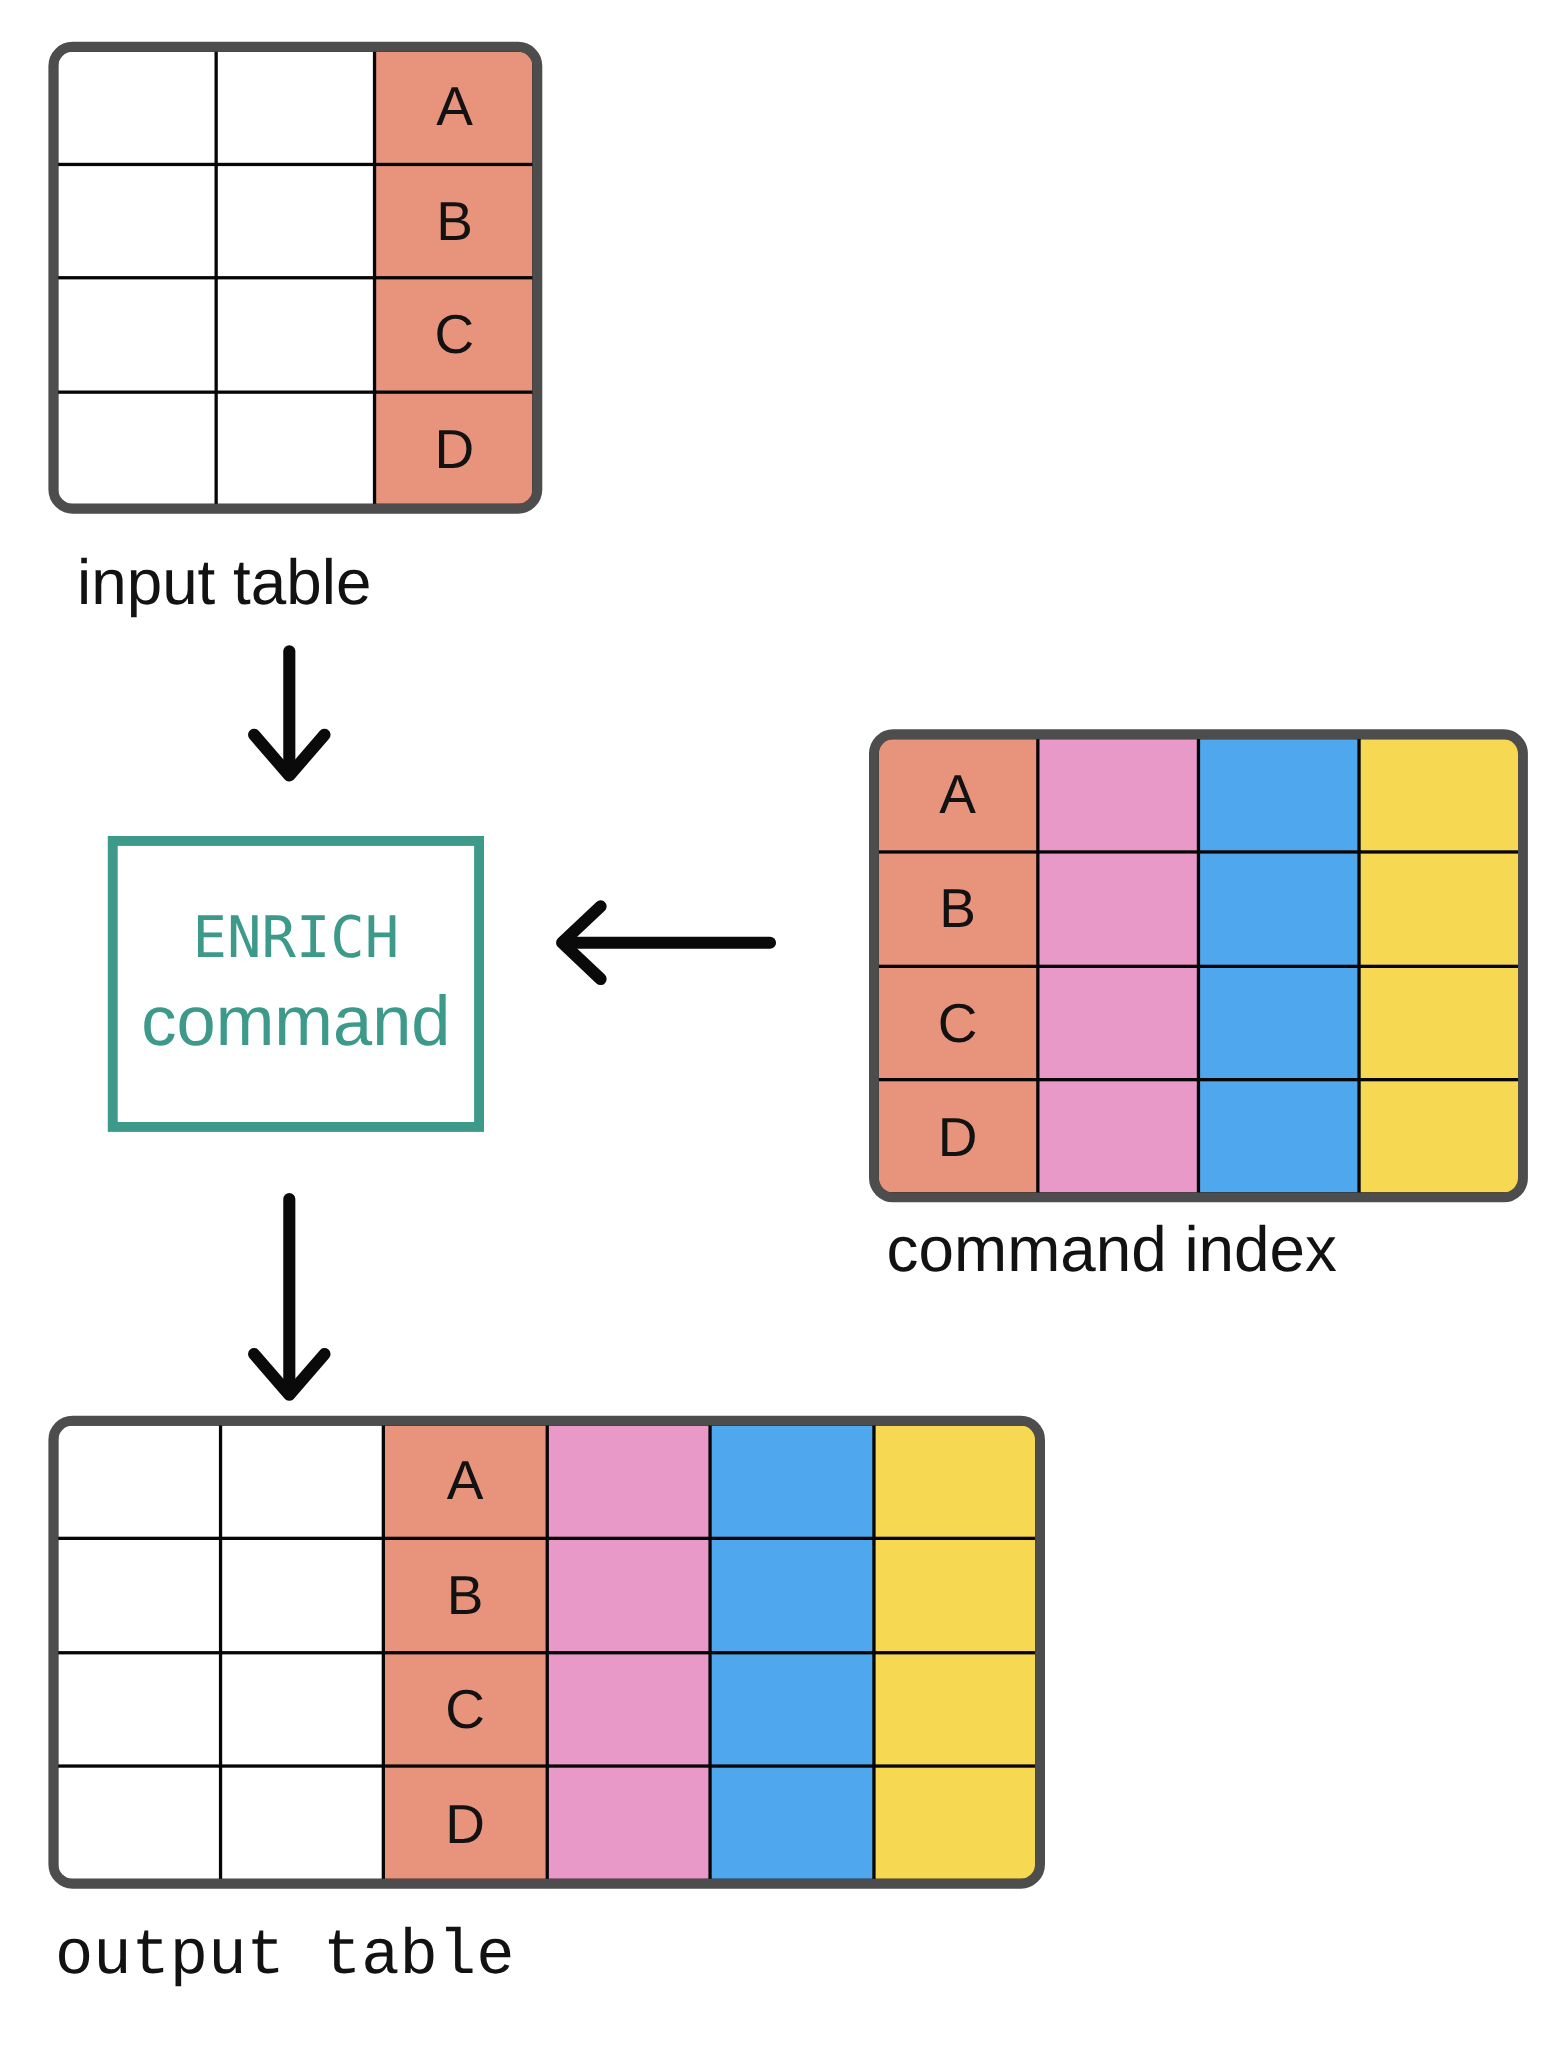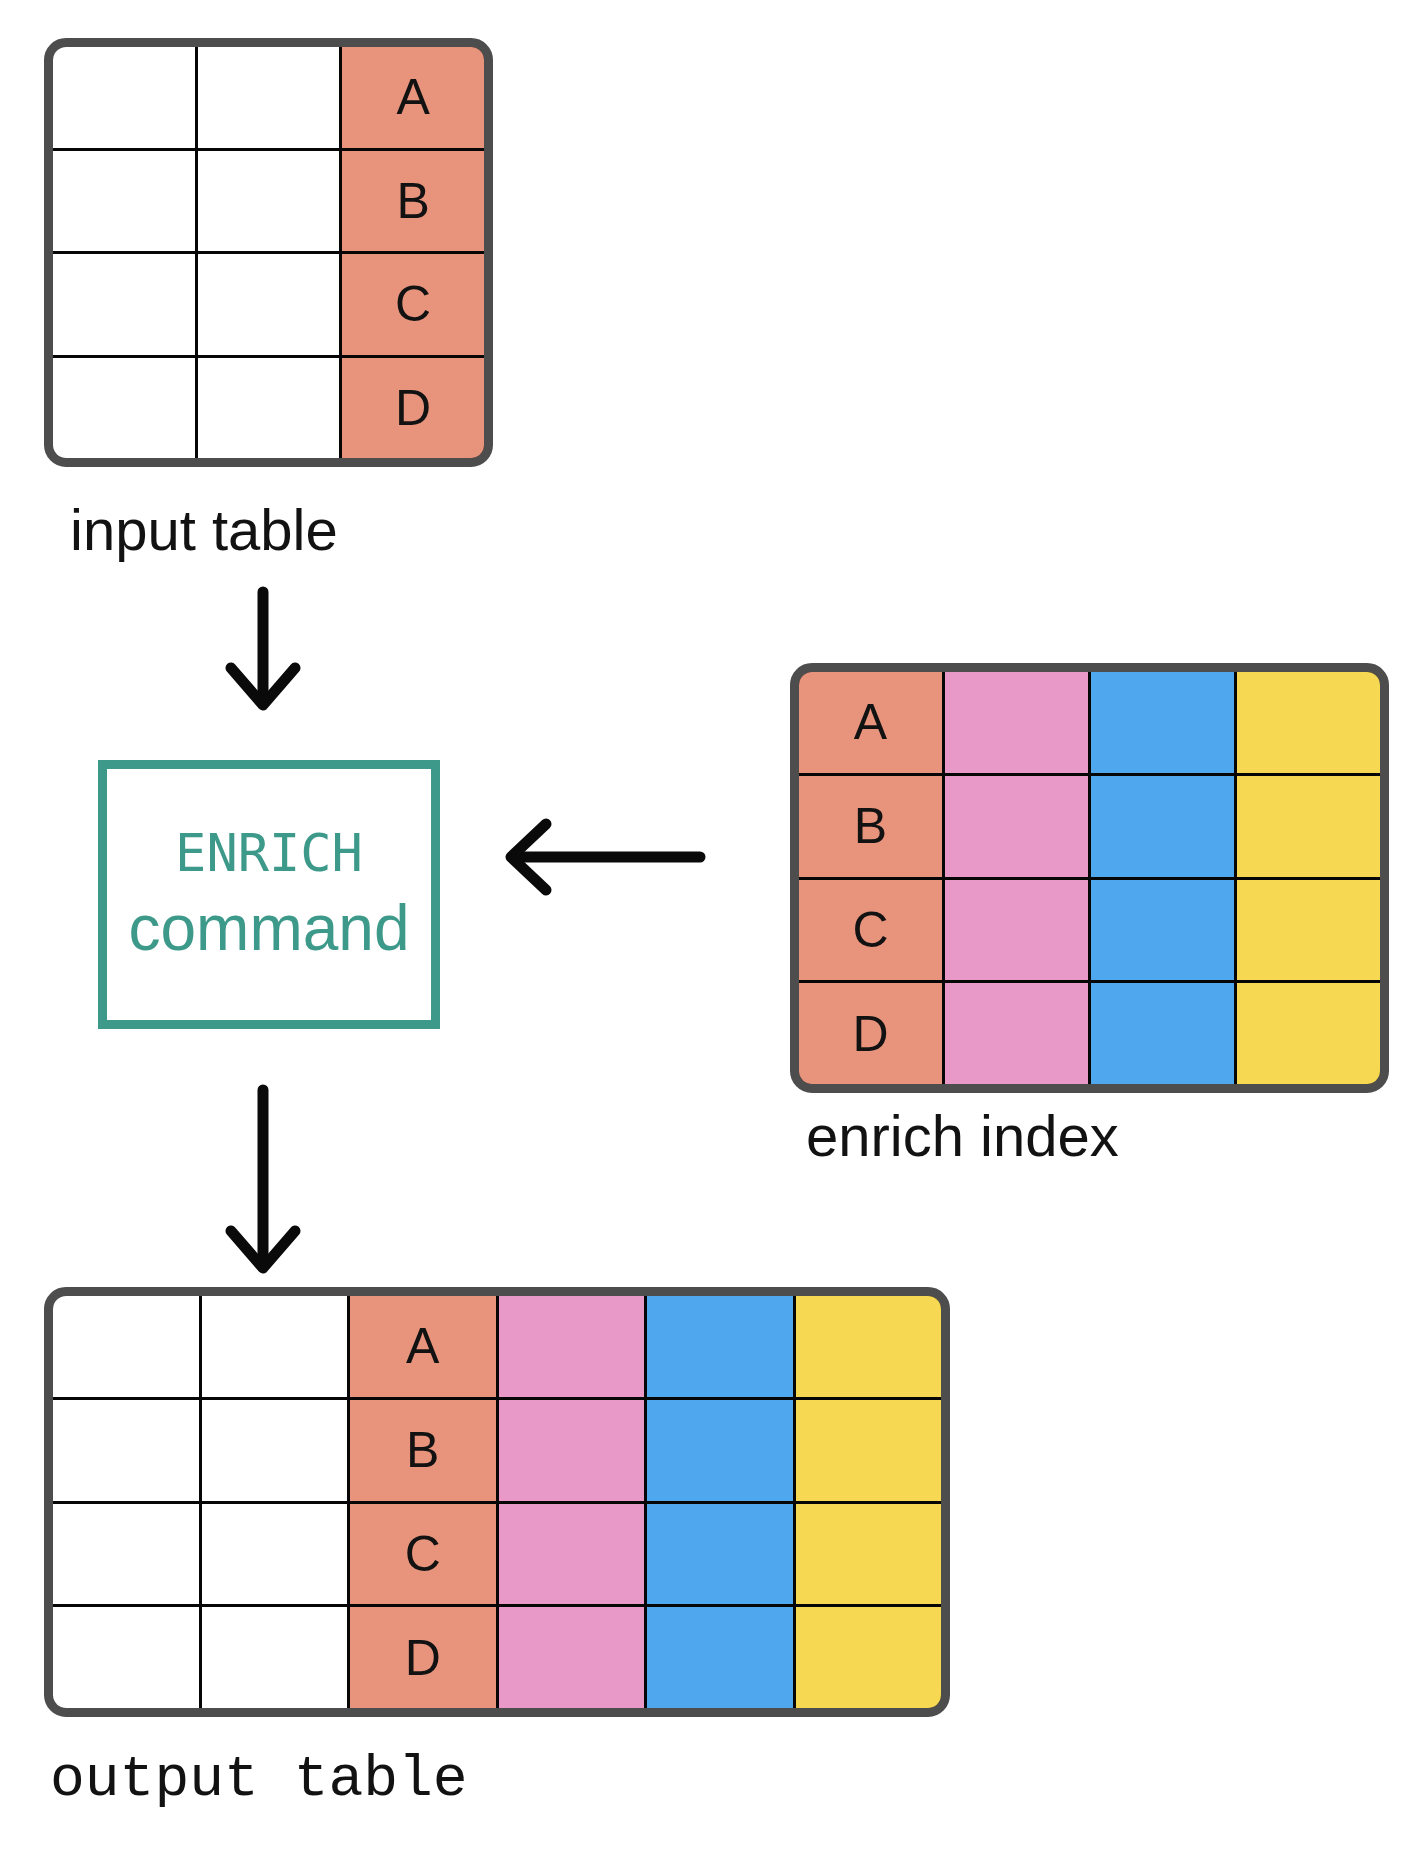--- a/index.html
+++ b/index.html
@@ -135,21 +135,21 @@
       <div class="cell" style="background: rgb(232, 148, 125);">C</div>
       <div class="cell" style="background: rgb(233, 153, 199);"></div>
       <div class="cell" style="background: rgb(79, 168, 237);"></div>
       <div class="cell" style="background: rgb(246, 216, 82);"></div>
       <div class="cell" style="background: rgb(232, 148, 125);">D</div>
       <div class="cell" style="background: rgb(233, 153, 199);"></div>
       <div class="cell" style="background: rgb(79, 168, 237);"></div>
       <div class="cell" style="background: rgb(246, 216, 82);"></div>
     </div>
 
-  <div class="label" id="label-enrich">enrich index</div>
+  <div class="label" id="label-enrich">command index</div>
 
   <div class="grid-table" id="t-output" style="grid-template-columns: repeat(6, 1fr);">
       <div class="cell" style="background: rgb(255, 255, 255);"></div>
       <div class="cell" style="background: rgb(255, 255, 255);"></div>
       <div class="cell" style="background: rgb(232, 148, 125);">A</div>
       <div class="cell" style="background: rgb(233, 153, 199);"></div>
       <div class="cell" style="background: rgb(79, 168, 237);"></div>
       <div class="cell" style="background: rgb(246, 216, 82);"></div>
       <div class="cell" style="background: rgb(255, 255, 255);"></div>
       <div class="cell" style="background: rgb(255, 255, 255);"></div>

